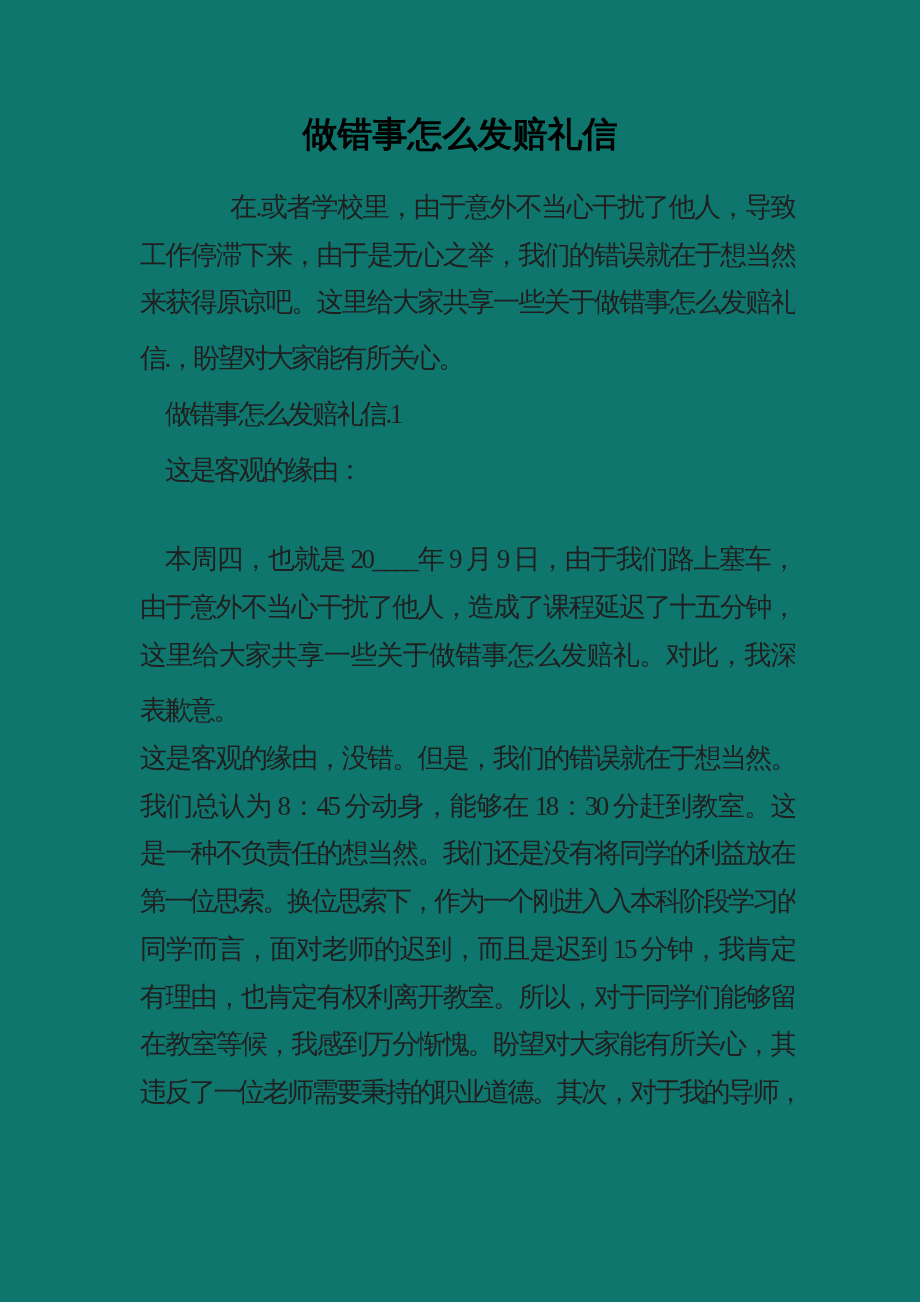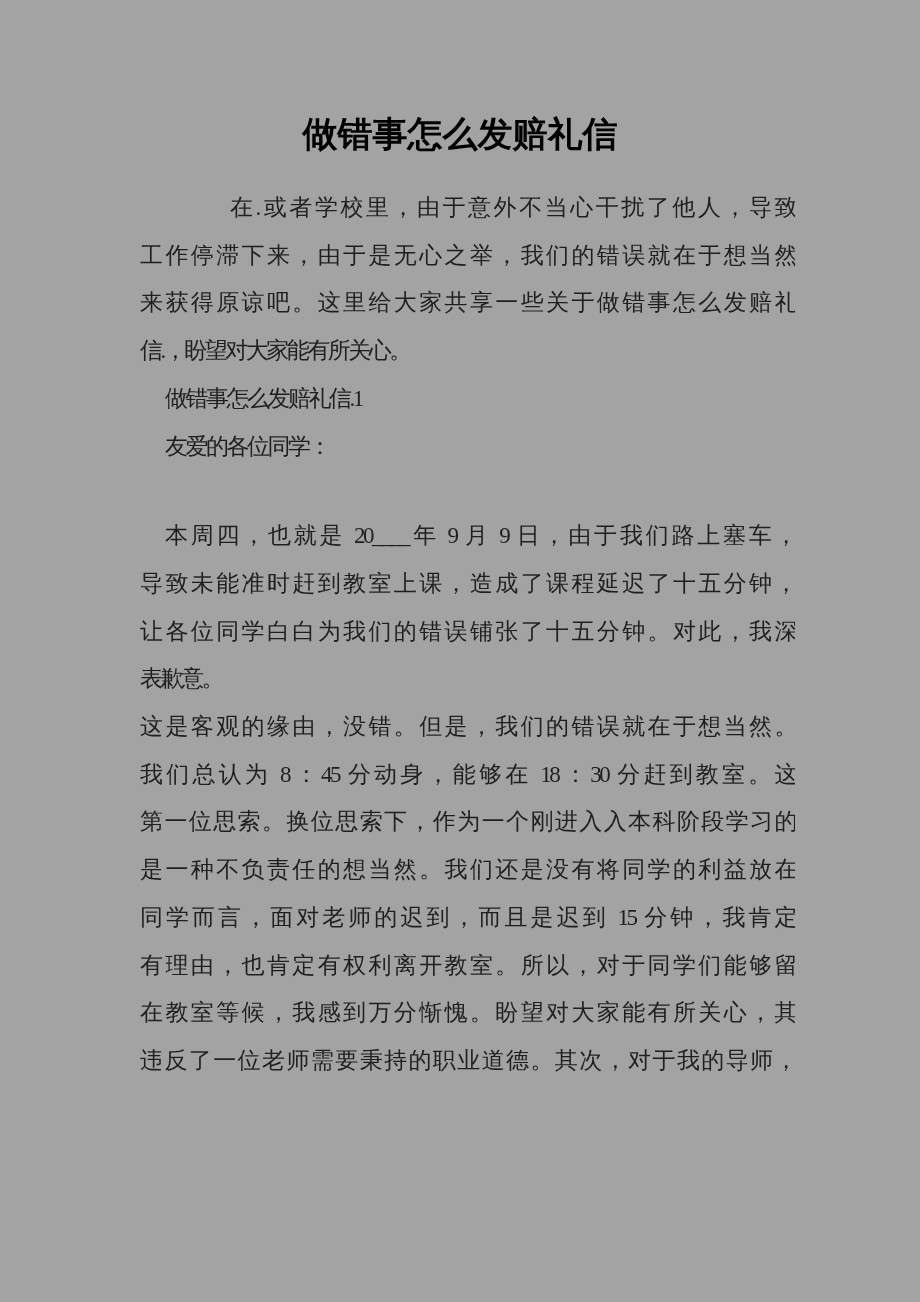--- a/index.html
+++ b/index.html
@@ -20,66 +20,67 @@
     font-family: "DejaVu Sans", "Liberation Sans", sans-serif;
     font-weight: 700;
     font-size: 35px;
     line-height: 42px;
     text-align: center;
     color: #000000;
   }
   .doc-body {
     margin: 29px 0 0 140px;
     width: 655px;
-    font-size: 23px;
+    font-size: 27px;
     letter-spacing: -2.5px;
     line-height: 47.7px;
     color: #1f1f1f;
   }
   .para { margin: 0; padding: 0; }
   .line {
     text-align: justify;
     text-align-last: justify;
     text-justify: inter-ideograph;
     overflow: hidden;
     white-space: nowrap;
   }
   .line.last {
     text-align: left;
     text-align-last: left;
+    margin-top: 8px;
   }
 </style>
 </head>
 <body>
 
-<div class="page" style="background: #a3a3a3;">
+<div class="page" style="background: #0f766e;">
   <h1 class="doc-title" style="color: rgb(0, 0, 0);">做错事怎么发赔礼信</h1>
   <div class="doc-body" style="color: rgb(31, 31, 31);">
       <div class="para">
         <div class="line" style="text-indent: 90px;">在.或者学校里，由于意外不当心干扰了他人，导致</div>
         <div class="line">工作停滞下来，由于是无心之举，我们的错误就在于想当然</div>
         <div class="line">来获得原谅吧。这里给大家共享一些关于做错事怎么发赔礼</div>
         <div class="line last">信.，盼望对大家能有所关心。</div>
       </div>
       <div class="para">
         <div class="line last" style="text-indent: 25px;">做错事怎么发赔礼信.1</div>
       </div>
       <div class="para">
-        <div class="line last" style="text-indent: 25px;">友爱的各位同学：</div>
+        <div class="line last" style="text-indent: 25px;">这是客观的缘由：</div>
       </div>
       <div class="para">
         <div class="line" style="text-indent: 25px; margin-top: 42px;">本周四，也就是 20____年 9 月 9 日，由于我们路上塞车，</div>
-        <div class="line">导致未能准时赶到教室上课，造成了课程延迟了十五分钟，</div>
-        <div class="line">让各位同学白白为我们的错误铺张了十五分钟。对此，我深</div>
+        <div class="line">由于意外不当心干扰了他人，造成了课程延迟了十五分钟，</div>
+        <div class="line">这里给大家共享一些关于做错事怎么发赔礼。对此，我深</div>
         <div class="line last">表歉意。</div>
       </div>
       <div class="para">
         <div class="line">这是客观的缘由，没错。但是，我们的错误就在于想当然。</div>
         <div class="line">我们总认为 8：45 分动身，能够在 18：30 分赶到教室。这</div>
+        <div class="line">是一种不负责任的想当然。我们还是没有将同学的利益放在</div>
         <div class="line">第一位思索。换位思索下，作为一个刚进入入本科阶段学习的</div>
-        <div class="line">是一种不负责任的想当然。我们还是没有将同学的利益放在</div>
         <div class="line">同学而言，面对老师的迟到，而且是迟到 15 分钟，我肯定</div>
         <div class="line">有理由，也肯定有权利离开教室。所以，对于同学们能够留</div>
         <div class="line">在教室等候，我感到万分惭愧。盼望对大家能有所关心，其</div>
         <div class="line">违反了一位老师需要秉持的职业道德。其次，对于我的导师，</div>
       </div>
     </div>
 </div>
 
 </body></html>

